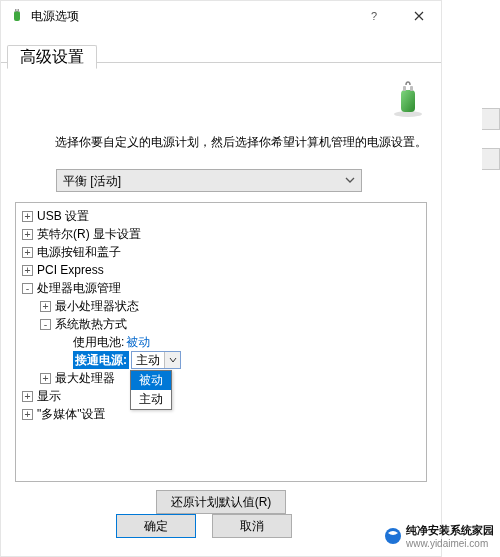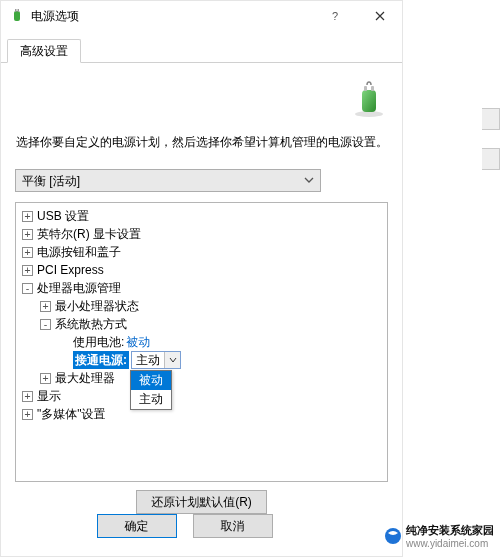--- a/index.html
+++ b/index.html
@@ -1,38 +1,38 @@
 <!DOCTYPE html>
 <html><head>
 <meta charset="utf-8">
 <style>
   * { box-sizing: border-box; font-family: "Microsoft YaHei", "Segoe UI", Tahoma, sans-serif; }
   body { margin: 0; background: #fff; width: 500px; height: 557px; overflow: hidden; position: relative; }
 
-  .window { width: 403px; height: 557px; background: #fff; border: 1px solid #e5e5e5; position: relative; }
+  .window { width: 442px; height: 557px; background: #fff; border: 1px solid #e5e5e5; position: relative; }
 
   
   .titlebar { height: 30px; display: flex; align-items: center; justify-content: space-between; padding-left: 8px; }
   .titlebar-left { display: flex; align-items: center; gap: 6px; }
   .app-icon svg { display: block; }
   .title-text { font-size: 12px; color: #000; }
   .win-btns { display: flex; height: 30px; }
   .win-btn { width: 45px; height: 30px; display: flex; align-items: center; justify-content: center; color: #555; cursor: pointer; }
 
   
   .tabstrip { height: 28px; border-bottom: 1px solid #d0d0d0; display: flex; align-items: flex-end; padding-left: 6px; margin-top: 4px; }
-  .tab { height: 24px; padding: 0 12px; font-size: 12px; border: 1px solid #d0d0d0; border-bottom: 1px solid #fff; background: #fff; border-top-left-radius: 2px; border-top-right-radius: 2px; position: relative; top: 1px; cursor: pointer; display: flex; align-items: center; }
+  .tab { height: 24px; padding: 0 12px; font-size: 16px; border: 1px solid #d0d0d0; border-bottom: 1px solid #fff; background: #fff; border-top-left-radius: 2px; border-top-right-radius: 2px; position: relative; top: 7px; cursor: pointer; display: flex; align-items: center; }
 
   
   .content { padding: 18px 14px 10px 14px; }
   .desc-row { display: flex; gap: 10px; align-items: flex-end; margin-bottom: 18px; flex-direction: column; }
   .big-icon { width: 38px; flex-shrink: 0; }
   .desc { font-size: 12px; color: #000; line-height: 1.5; }
 
-  .plan-select { width: 306px; height: 23px; border: 1px solid #adadad; font-size: 12px; padding: 2px 22px 0 6px; background: #e9e9e9; position: relative; cursor: pointer; display: flex; align-items: center; }
+  .plan-select { width: 306px; height: 23px; border: 1px solid #adadad; font-size: 12px; padding: 2px 22px 0 6px; background: #e9e9e9; position: relative; cursor: pointer; display: flex; align-items: center; margin-left: 41px; }
   .plan-select .chev { position: absolute; right: 6px; top: 4px; }
 
   
   .tree-box { margin-top: 10px; border: 1px solid #b5b5b5; height: 280px; overflow: auto; padding: 4px 2px; font-size: 12px; background: #fff; position: relative; }
   .node { display: flex; align-items: center; height: 18px; line-height: 18px; white-space: nowrap; }
   .exp { width: 11px; height: 11px; border: 1px solid #8c8c8c; color: #555; font-size: 10px; line-height: 9px; text-align: center; margin-right: 4px; cursor: pointer; background: #fff; flex-shrink: 0; font-family: monospace; }
   .exp-spacer { width: 15px; flex-shrink: 0; }
   .il0 { padding-left: 4px; }
   .il1 { padding-left: 22px; }
   .il2 { padding-left: 40px; }

